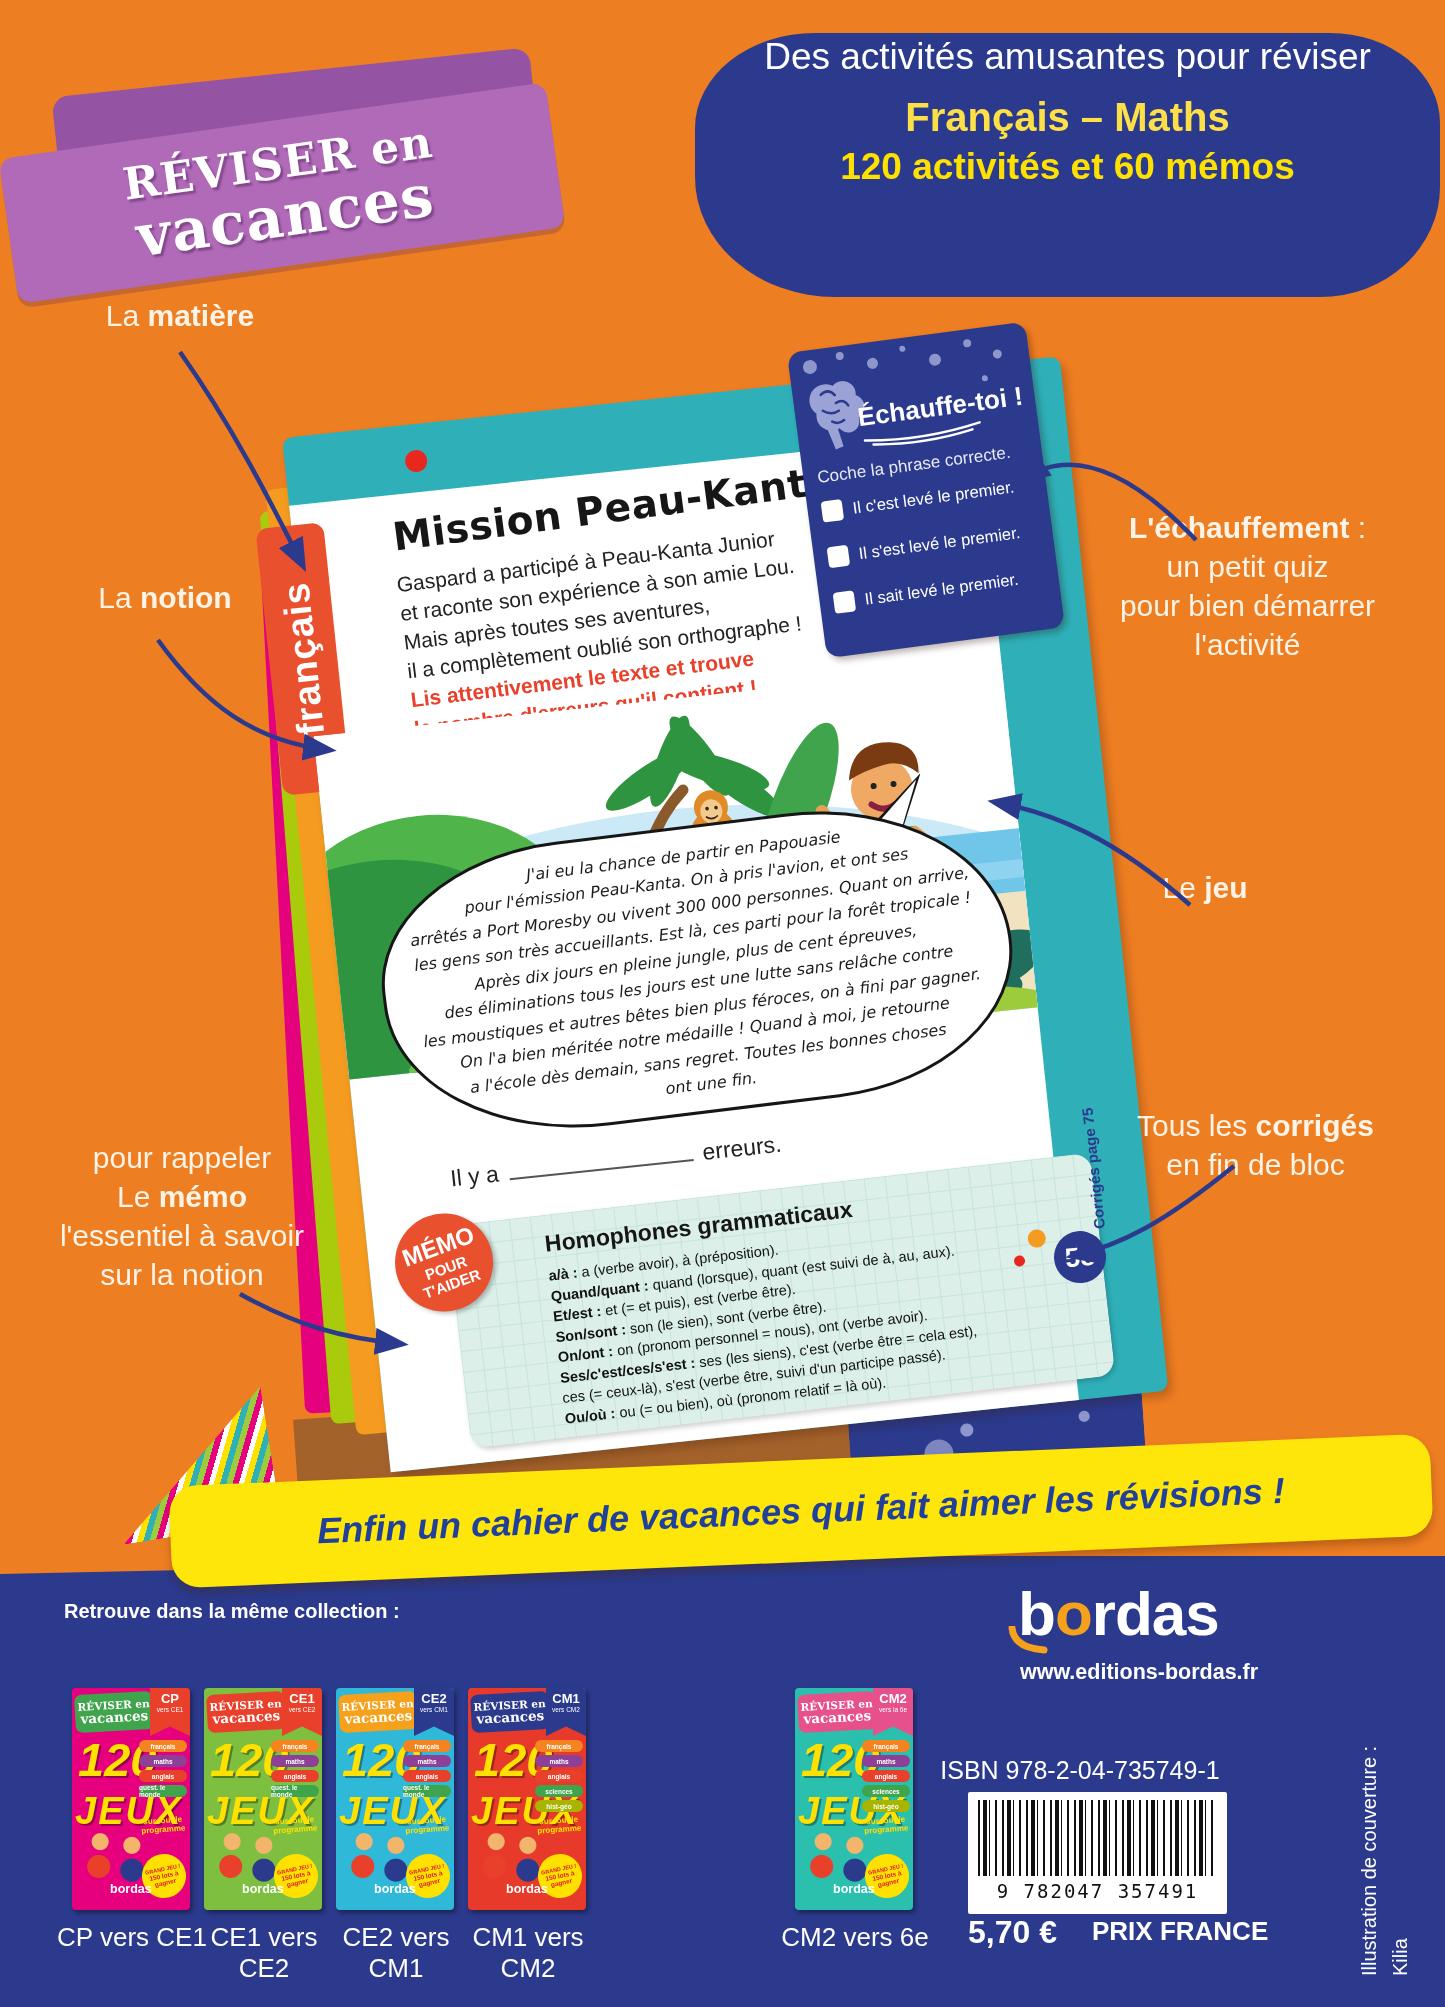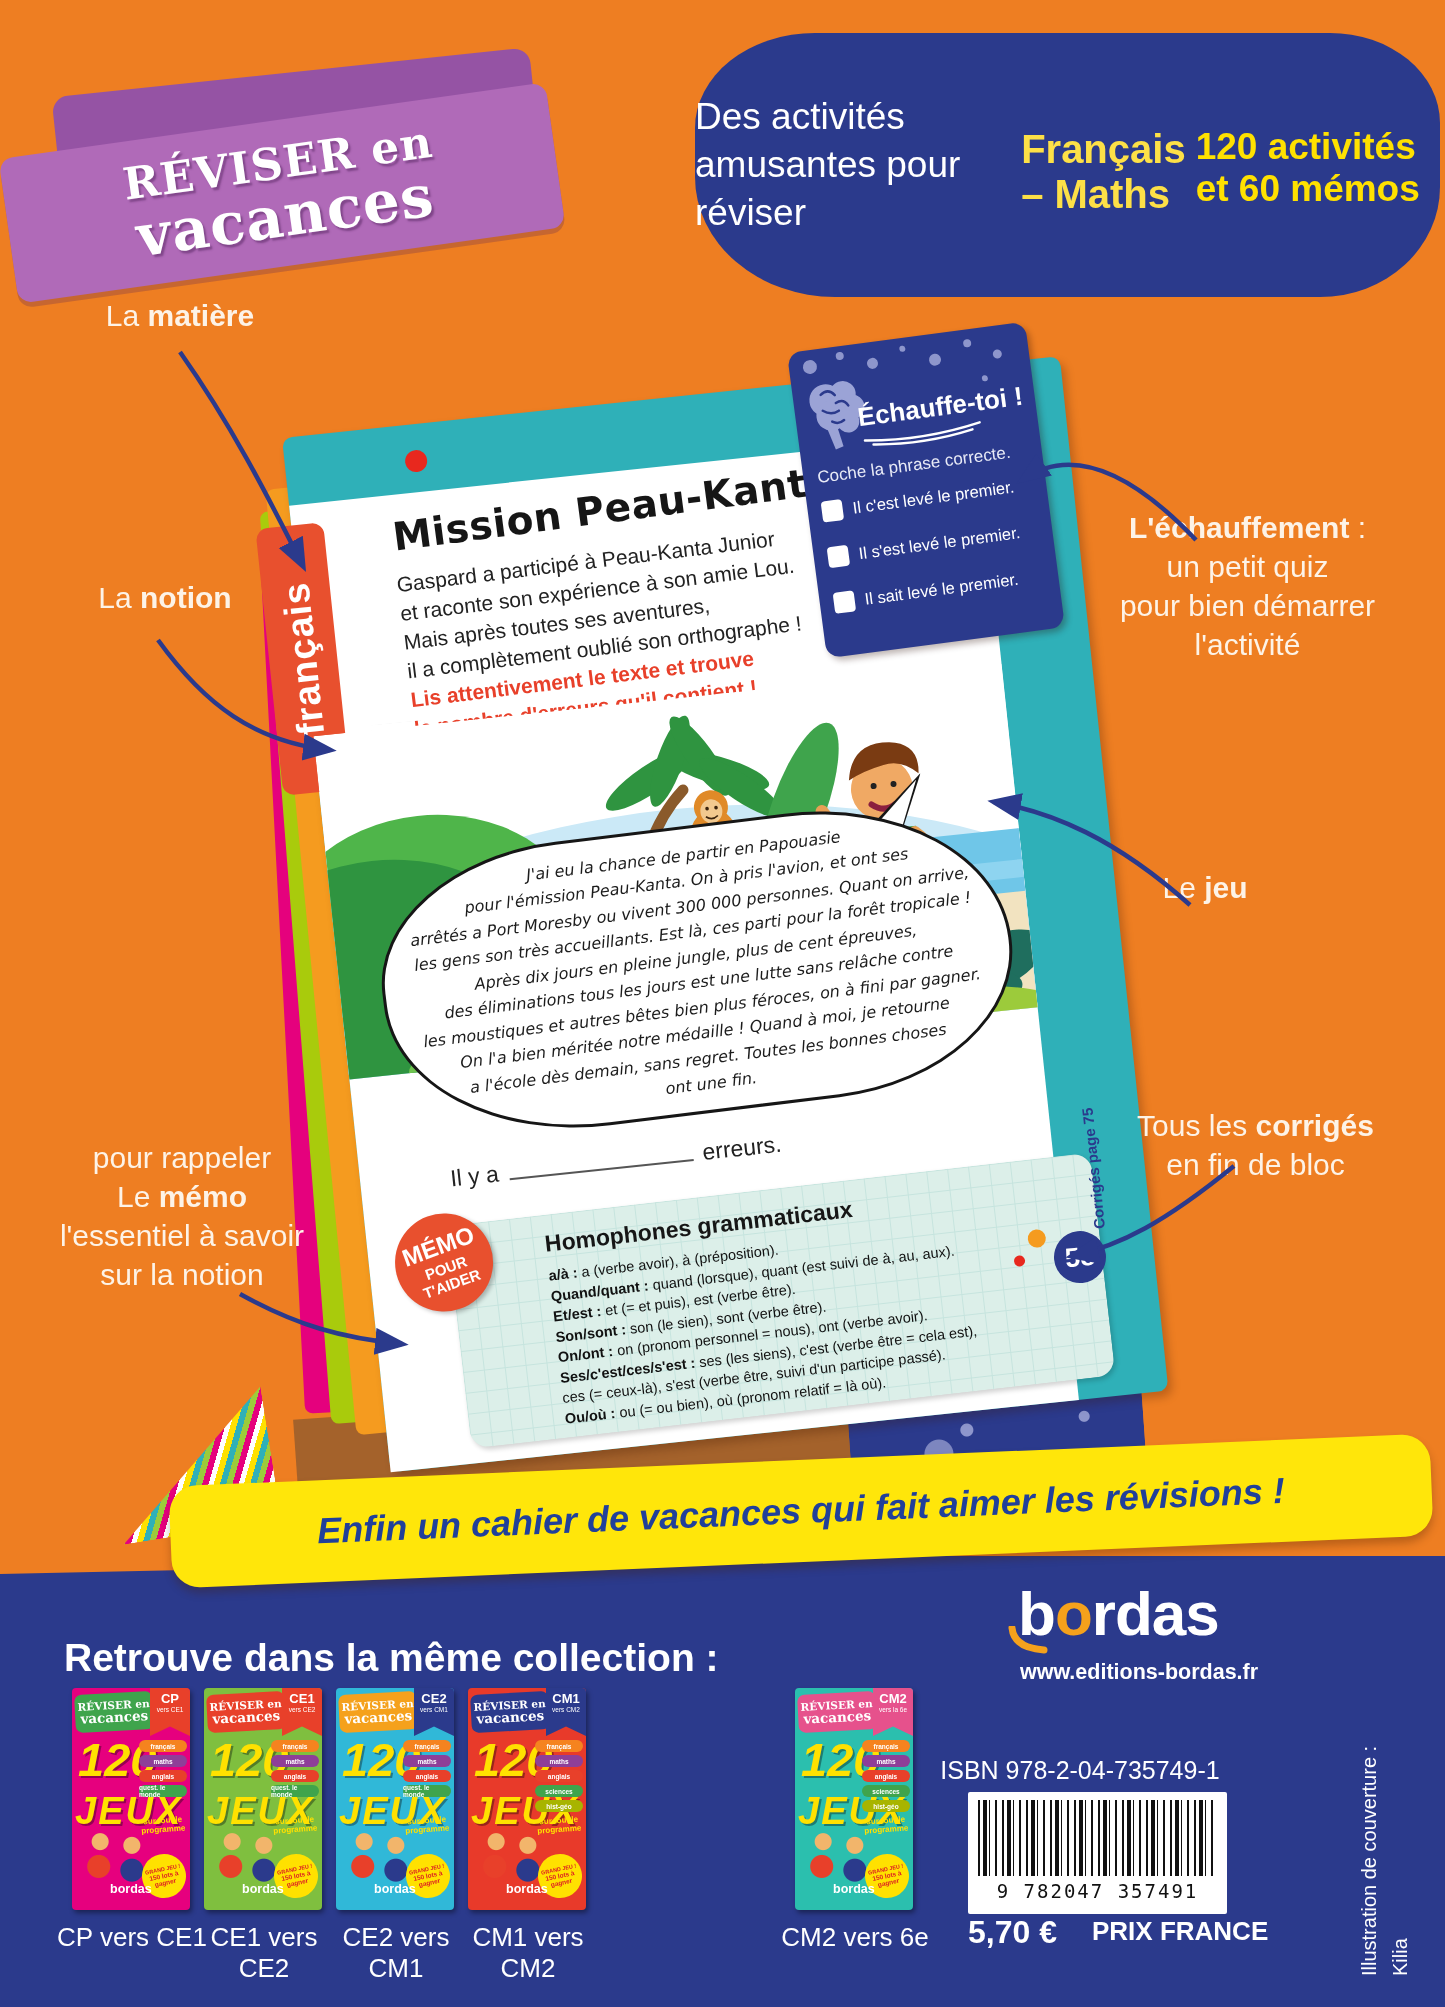--- a/index.html
+++ b/index.html
@@ -15,21 +15,21 @@
                 display:flex;flex-direction:column;align-items:center;justify-content:center;
                 box-shadow:0 5px 0 rgba(80,30,90,.25);}
   .ribbon-front .l1{font-family:"DejaVu Serif",serif;font-weight:bold;font-size:44px;
                     color:#fff;letter-spacing:1px;text-shadow:2px 3px 2px rgba(90,40,100,.55);}
   .ribbon-front .l2{font-family:"DejaVu Serif",serif;font-weight:bold;font-size:58px;
                     color:#fff;letter-spacing:1px;margin-top:-6px;
                     text-shadow:2px 3px 2px rgba(90,40,100,.55);}
   
   .promo{left:695px;top:33px;width:745px;height:264px;background:#2B3A8C;
          border-radius:120px 110px 120px 140px / 95px 90px 110px 120px;
-         display:flex;align-items:center;justify-content:center;color:#fff;}
+         display:flex;flex-direction:column;align-items:center;color:#fff;}
   .promo .w{font-size:37px;line-height:48px;}
   .promo .y1{color:#fde047;font-weight:bold;font-size:40px;margin-top:14px;}
   .promo .y2{color:#FFE100;font-weight:bold;font-size:37px;margin-top:6px;}
   
   .callout{color:#FDF3E7;font-size:30px;line-height:39px;text-align:center;}
   .callout b{font-weight:bold;}
   
   .book{left:252px;top:438px;width:812px;height:1045px;transform:rotate(-6deg);
         transform-origin:30px 0px;}
   .strip{border-radius:8px;}
@@ -101,21 +101,21 @@
        clip-path:polygon(0 100%,100% 0,100% 100%);}
   
   .slogan{left:170px;top:1460px;width:1262px;height:102px;background:#FFE60A;border-radius:28px;
           transform:rotate(-2.4deg);display:flex;align-items:center;justify-content:center;
           box-shadow:0 6px 8px rgba(70,30,0,.3);z-index:40;}
   .slogan span{color:#21409A;font-weight:bold;font-style:italic;font-size:36px;}
   
   .footer{left:0;top:1556px;width:1445px;height:451px;background:#2B3A8C;z-index:30;}
   .fwedge{left:0;top:0;width:830px;height:18px;background:#EE7E22;
           clip-path:polygon(0 0,100% 0,0 100%);}
-  .fheading{left:64px;top:44px;color:#fff;font-weight:bold;font-size:39px;margin-top:36px;}
+  .fheading{left:64px;top:44px;color:#fff;font-weight:bold;font-size:20px;}
   .cover{position:absolute;top:132px;width:118px;height:222px;border-radius:4px;
          box-shadow:2px 3px 5px rgba(0,0,0,.4);overflow:hidden;}
   .cv-banner{position:absolute;left:3px;top:5px;width:78px;height:38px;border-radius:7px;
              transform:rotate(-3deg);display:flex;flex-direction:column;align-items:center;
              justify-content:center;color:#fff;}
   .cv-banner .cb1{font-family:"DejaVu Serif",serif;font-weight:bold;font-size:10.5px;}
   .cv-banner .cb2{font-family:"DejaVu Serif",serif;font-weight:bold;font-size:13.5px;margin-top:-2px;}
   .cv-corner{position:absolute;right:0;top:0;width:40px;height:48px;
              clip-path:polygon(0 0,100% 0,100% 100%,50% 80%,0 100%);
              display:flex;flex-direction:column;align-items:center;color:#fff;}

